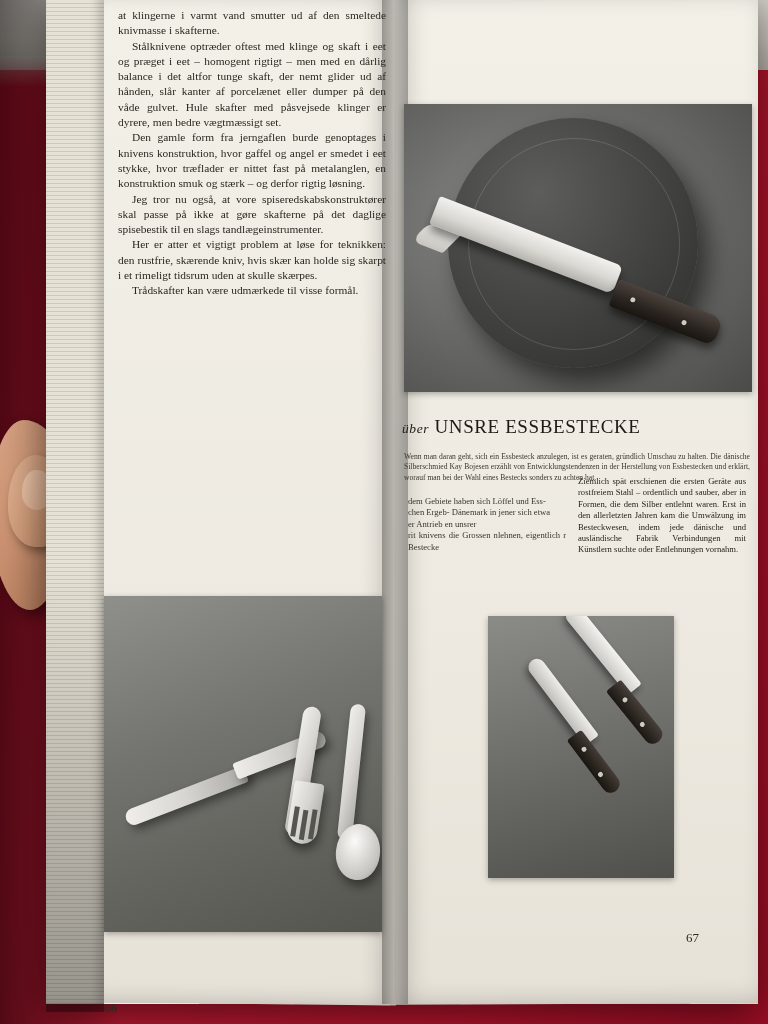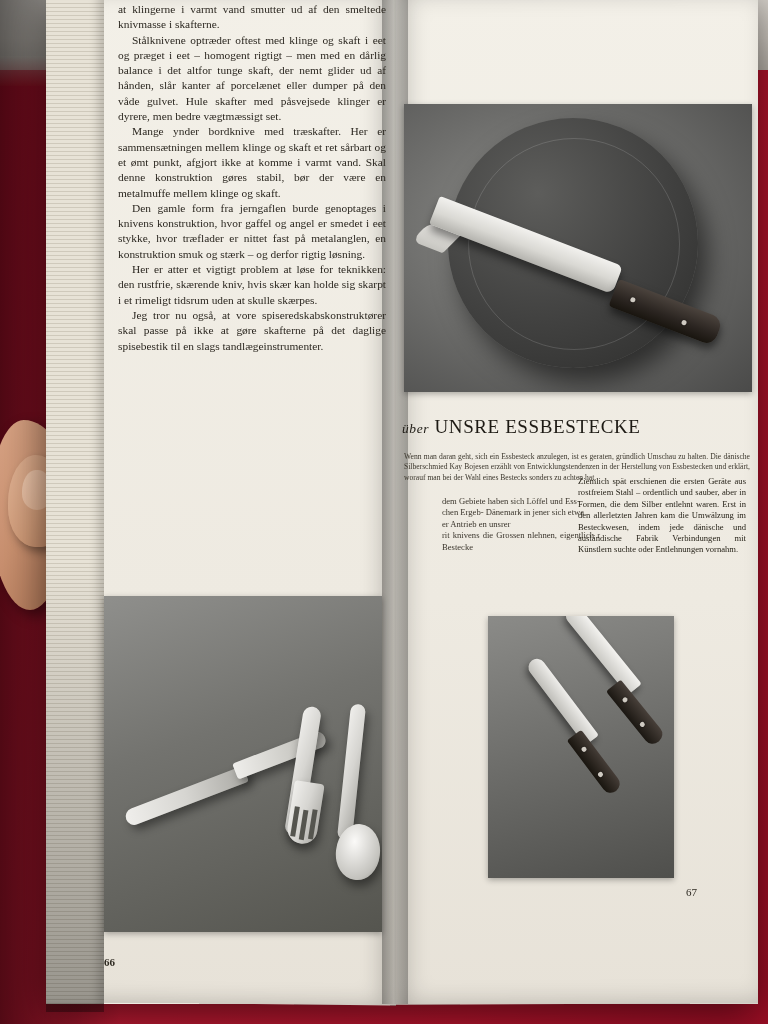--- a/index.html
+++ b/index.html
@@ -282,22 +282,23 @@
     box-shadow: 2px 4px 7px rgba(0,0,0,.45);
   }
   .k1-handle {
     position: absolute; left: 72px; top: 138px; width: 70px; height: 18px;
     background: linear-gradient(180deg, #443c36, #19150f);
     transform: rotate(53deg); border-radius: 3px 9px 9px 3px;
   }
 
   .folio {
     position: absolute;
-    font-size: 11px;
+    font-size: 13px;
     color: #2e2a22;
+    margin-top: 44px;
   }
   .folio-left { left: 104px; top: 956px; font-weight: bold; }
   .folio-right { left: 686px; top: 886px; }
 
   
   .page-grain {
     position: absolute; inset: 0;
     background:
       radial-gradient(ellipse at 18% 8%, rgba(255,255,255,.35), rgba(255,255,255,0) 60%),
       radial-gradient(ellipse at 86% 94%, rgba(0,0,0,.16), rgba(0,0,0,0) 62%);
@@ -323,27 +324,27 @@
   <div class="book">
     <div class="page-grain"></div>
   </div>
 
   <div class="page page-left"></div>
   <div class="page page-right"></div>
   <div class="page-edges"></div>
   <div class="page-edges-shade"></div>
   <div class="gutter"></div>
 
-  <div class="col left-text" style="top:2px;">
+  <div class="col left-text" style="top:8px;">
     <p class="noind blur-soft">at klingerne i varmt vand smutter ud af den smeltede knivmasse i skafterne.</p>
     <p>Stålknivene optræder oftest med klinge og skaft i eet og præget i eet – homogent rigtigt – men med en dårlig balance i det altfor tunge skaft, der nemt glider ud af hånden, slår kanter af porcelænet eller dumper på den våde gulvet. Hule skafter med påsvejsede klinger er dyrere, men bedre vægtmæssigt set.</p>
-    <p>Mange ynder bordknive med træskafter. Her er sammensætningen mellem klinge og skaft et ret sårbart og et ømt punkt, afgjort ikke at komme i varmt vand. Skal denne konstruktion gøres stabil, bør der være en metalmuffe mellem klinge og skaft.</p>
     <p>Den gamle form fra jerngaflen burde genoptages i knivens konstruktion, hvor gaffel og angel er smedet i eet stykke, hvor træflader er nittet fast på metalanglen, en konstruktion smuk og stærk – og derfor rigtig løsning.</p>
+    <p>Jeg tror nu også, at vore spiseredskabskonstruktører skal passe på ikke at gøre skafterne på det daglige spisebestik til en slags tandlægeinstrumenter.</p>
     <p>Her er atter et vigtigt problem at løse for teknikken: den rustfrie, skærende kniv, hvis skær kan holde sig skarpt i et rimeligt tidsrum uden at skulle skærpes.</p>
-    <p>Jeg tror nu også, at vore spiseredskabskonstruktører skal passe på ikke at gøre skafterne på det daglige spisebestik til en slags tandlægeinstrumenter.</p>
+    <p>Trådskafter kan være udmærkede til visse formål.</p>
   </div>
 
   <div class="folio folio-left">66</div>
 
   <div class="photo photo-bottom-left">
     <div class="util u-knife-blade"></div>
     <div class="util u-knife-handle"></div>
     <div class="util u-fork-stem"></div>
     <div class="util u-fork-head">
       <div class="tine" style="left:4px; top:26px;"></div>
@@ -366,21 +367,21 @@
     </div>
   </div>
 
   <div class="headline">
     <span class="sm">über</span>
     <span>UNSRE ESSBESTECKE</span>
   </div>
 
   <div class="subhead">Wenn man daran geht, sich ein Essbesteck anzulegen, ist es geraten, gründlich Umschau zu halten. Die dänische Silberschmied Kay Bojesen erzählt von Entwicklungstendenzen in der Herstellung von Essbestecken und erklärt, worauf man bei der Wahl eines Bestecks sonders zu achten hat.</div>
 
-  <div class="col right-col-text blur-more" style="top:496px;padding-left:34px;">
+  <div class="col right-col-text blur-more" style="top:496px;">
     <p class="noind">dem Gebiete haben sich Löffel und Ess-</p>
     <p class="noind">chen Ergeb- Dänemark in jener sich etwa</p>
     <p class="noind">er Antrieb en unsrer</p>
     <p class="noind">rit knivens die Grossen nlehnen, eigentlich r Bestecke</p>
   </div>
 
   <div class="col right-col-text2" style="top:476px;">
     <p class="noind">Ziemlich spät erschienen die ersten Geräte aus rostfreiem Stahl – ordentlich und sauber, aber in Formen, die dem Silber entlehnt waren. Erst in den allerletzten Jahren kam die Umwälzung im Besteckwesen, indem jede dänische und ausländische Fabrik Verbindungen mit Künstlern suchte oder Entlehnungen vornahm.</p>
   </div>
 

